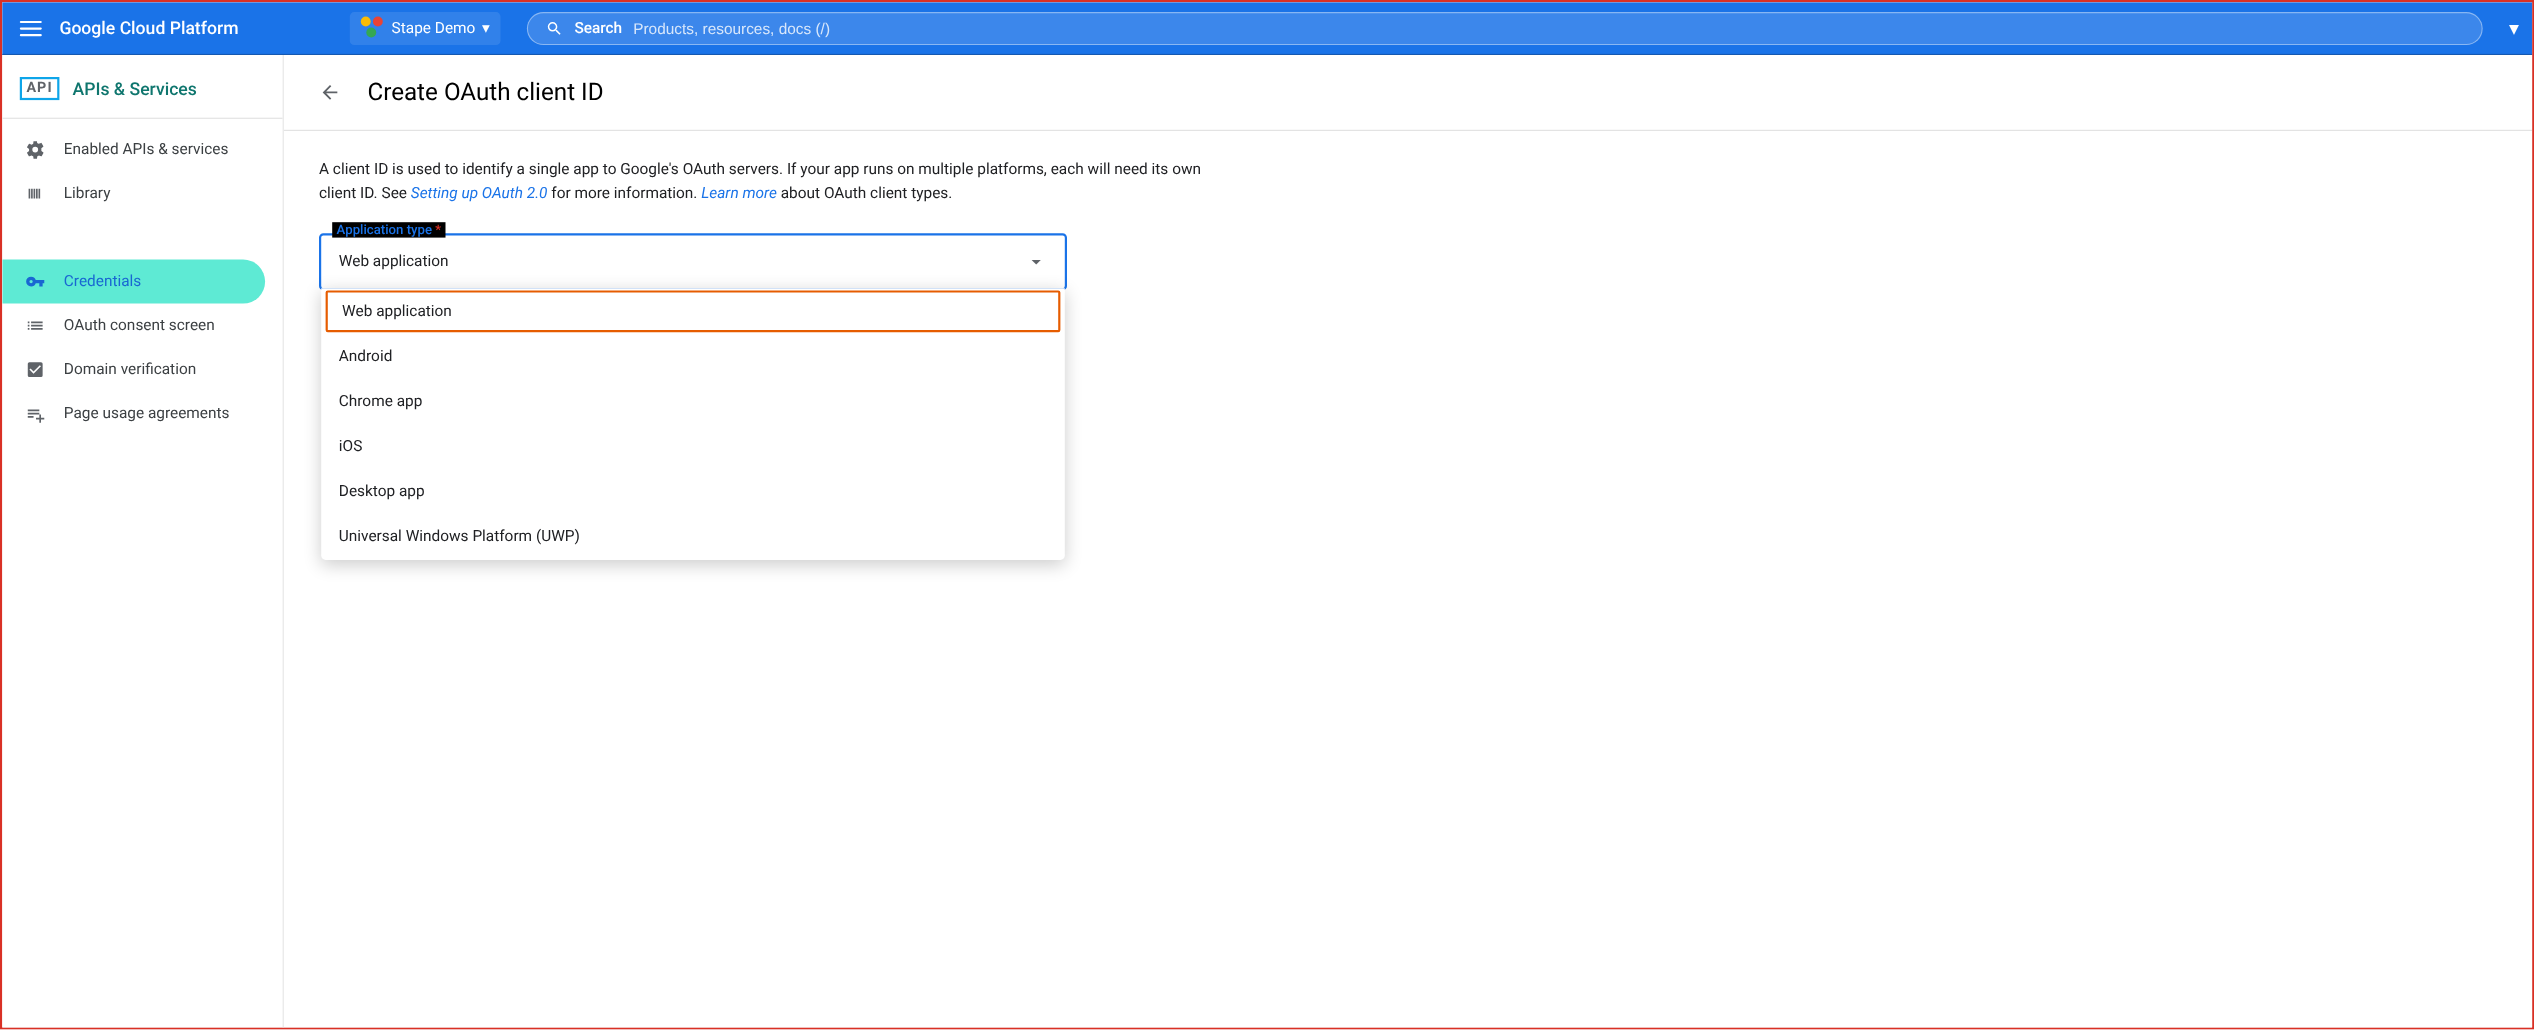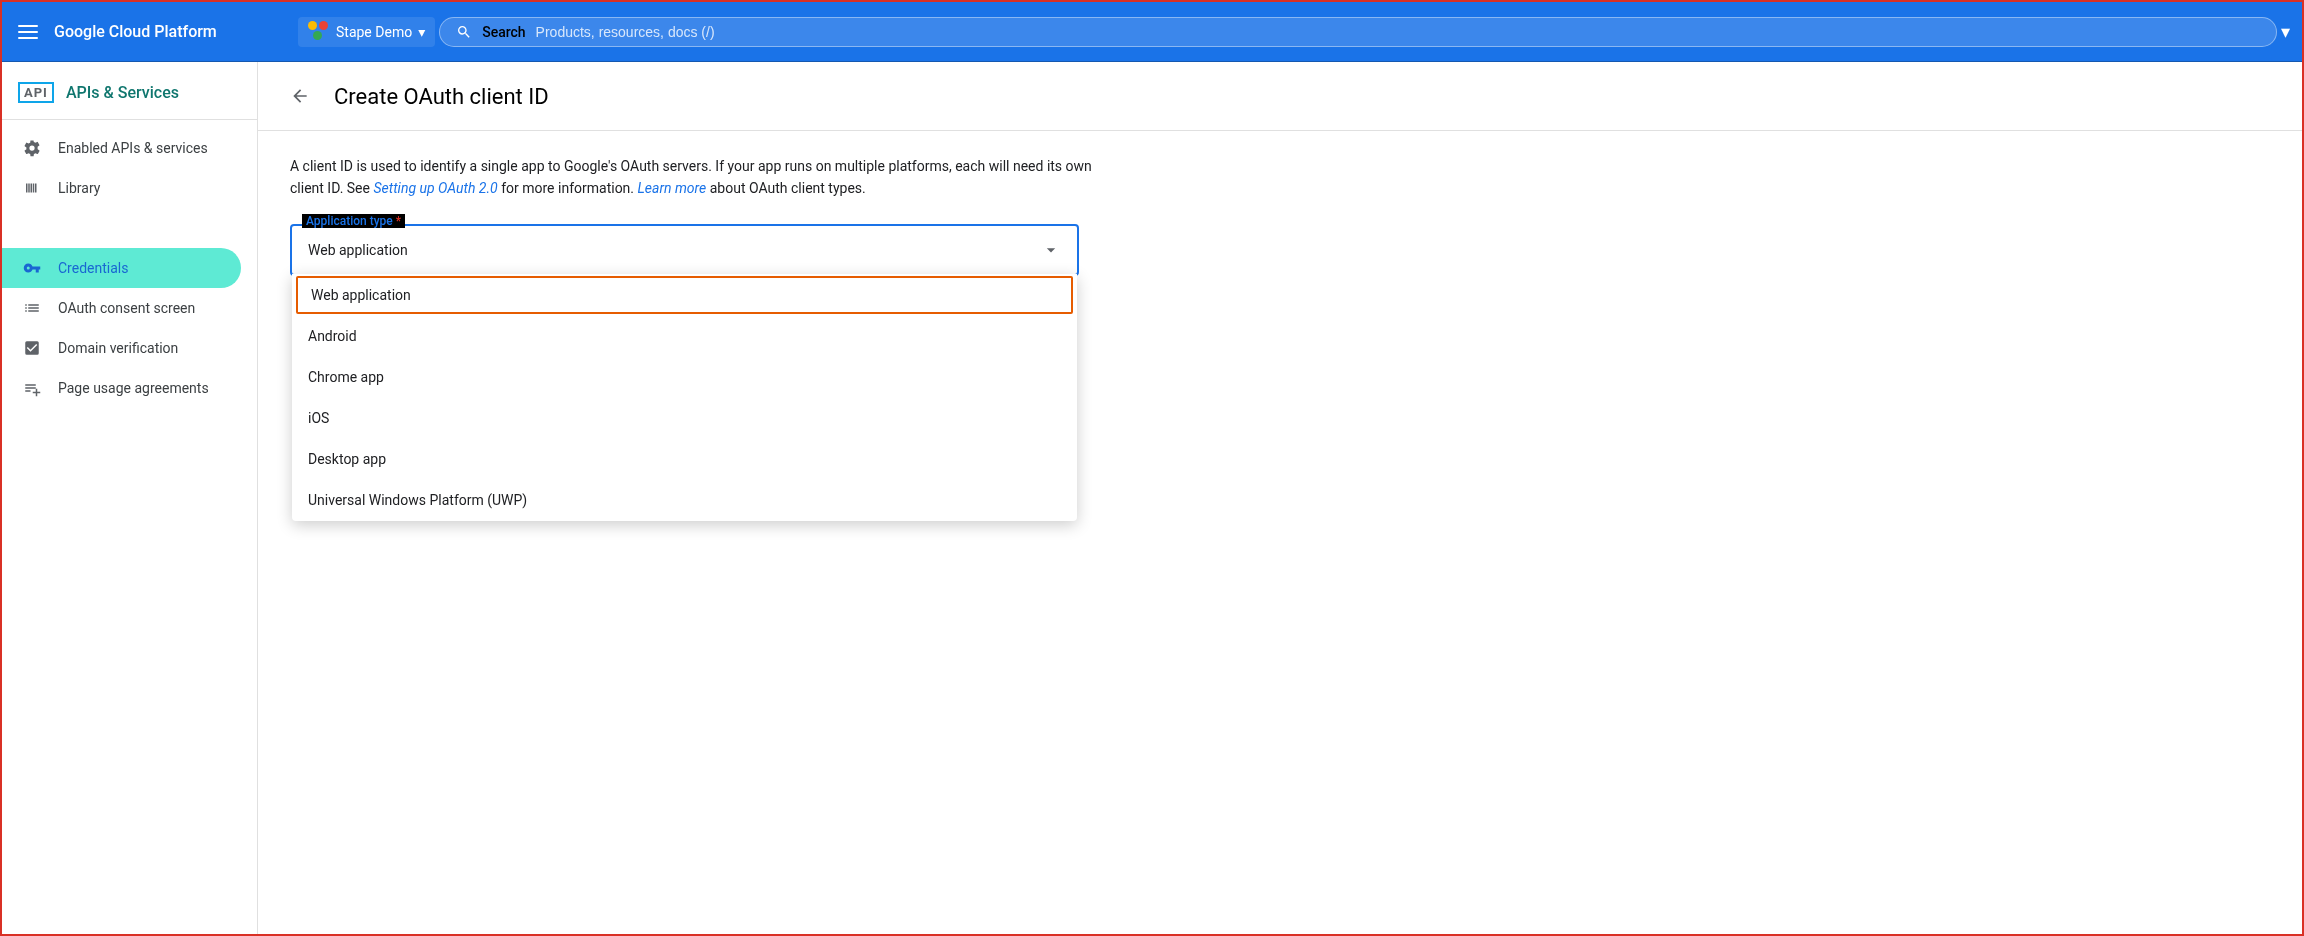--- a/index.html
+++ b/index.html
@@ -3,23 +3,23 @@
   <meta charset="utf-8">
   <style>
     * { box-sizing: border-box; margin: 0; padding: 0; }
     body { font-family: 'Google Sans', Roboto, Arial, sans-serif; font-size: 14px; color: #202124; background: #f8f9fa; overflow: hidden; }
 
     
     .top-bar {
       display: flex;
       align-items: center;
       background: #1a73e8;
-      height: 60px;
+      height: 48px;
       padding: 0 12px;
-      gap: 4px;
+      gap: 24px;
       border-bottom: 1px solid #1558b0;
     }
     .top-bar-left {
       display: flex;
       align-items: center;
       gap: 12px;
       min-width: 280px;
     }
     .hamburger-icon {
       display: flex;
@@ -214,21 +214,21 @@
       background: #000000;
       padding: 0 4px;
       font-size: 12px;
       color: #1a73e8;
       font-weight: 500;
       z-index: 5;
     }
     .field-required { color: #d93025; }
 
     .select-field {
-      width: 789px;
+      width: 680px;
       border: 2px solid #1a73e8;
       border-radius: 4px;
       background: white;
       position: relative;
     }
 
     .selected-value {
       display: flex;
       align-items: center;
       justify-content: space-between;
@@ -295,21 +295,21 @@
         <div style="position:absolute;width:9px;height:9px;border-radius:50%;background:#34a853;top:10px;left:5px;"></div>
       </div>
       <span>Stape Demo</span>
       <span>▾</span>
     </div>
 
     <div class="search-bar">
       <svg width="16" height="16" viewBox="0 0 24 24" fill="white">
         <path d="M15.5 14h-.79l-.28-.27A6.471 6.471 0 0 0 16 9.5 6.5 6.5 0 1 0 9.5 16c1.61 0 3.09-.59 4.23-1.57l.27.28v.79l5 4.99L20.49 19l-4.99-5zm-6 0C7.01 14 5 11.99 5 9.5S7.01 5 9.5 5 14 7.01 14 9.5 11.99 14 9.5 14z"></path>
       </svg>
-      <span style="color:#000000;font-weight:500;">Search</span>
+      <span style="color:#ffffff;font-weight:500;">Search</span>
       <input type="text" placeholder="Products, resources, docs (/)" style="">
     </div>
 
     <div class="top-bar-right">
       <span class="chevron-down-icon">▾</span>
     </div>
   </div>
 
   <div class="main-layout">
 

